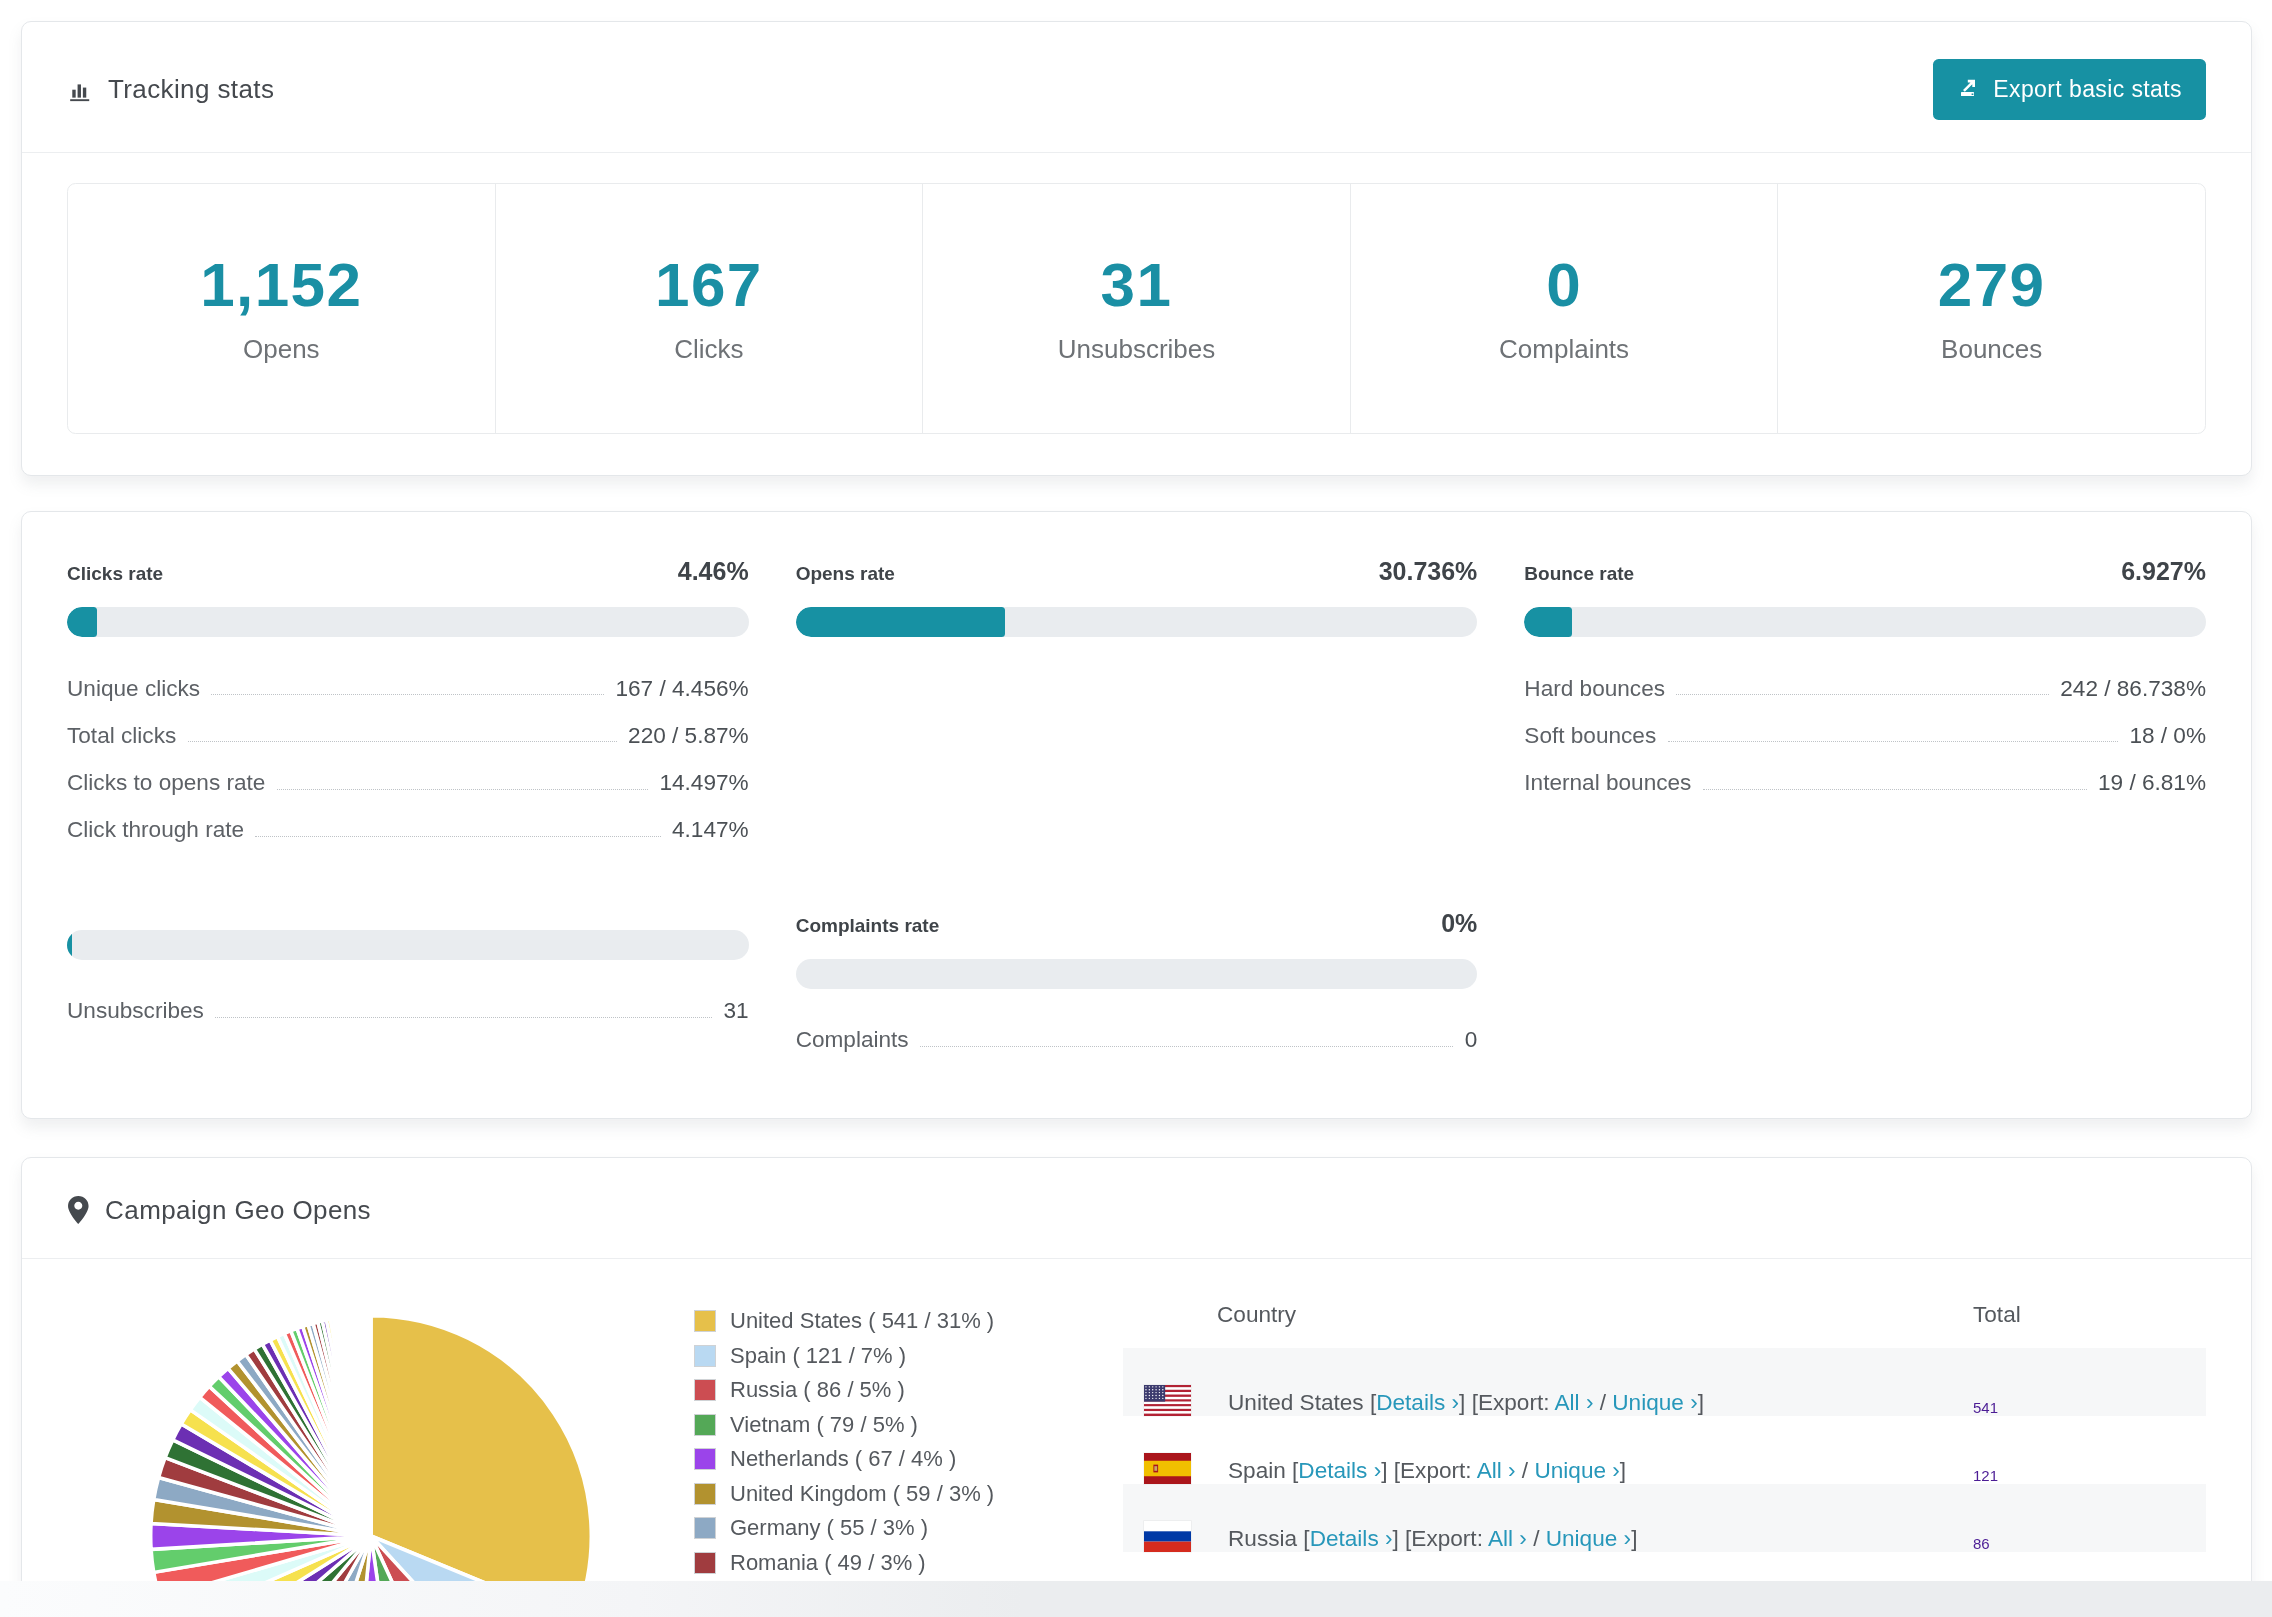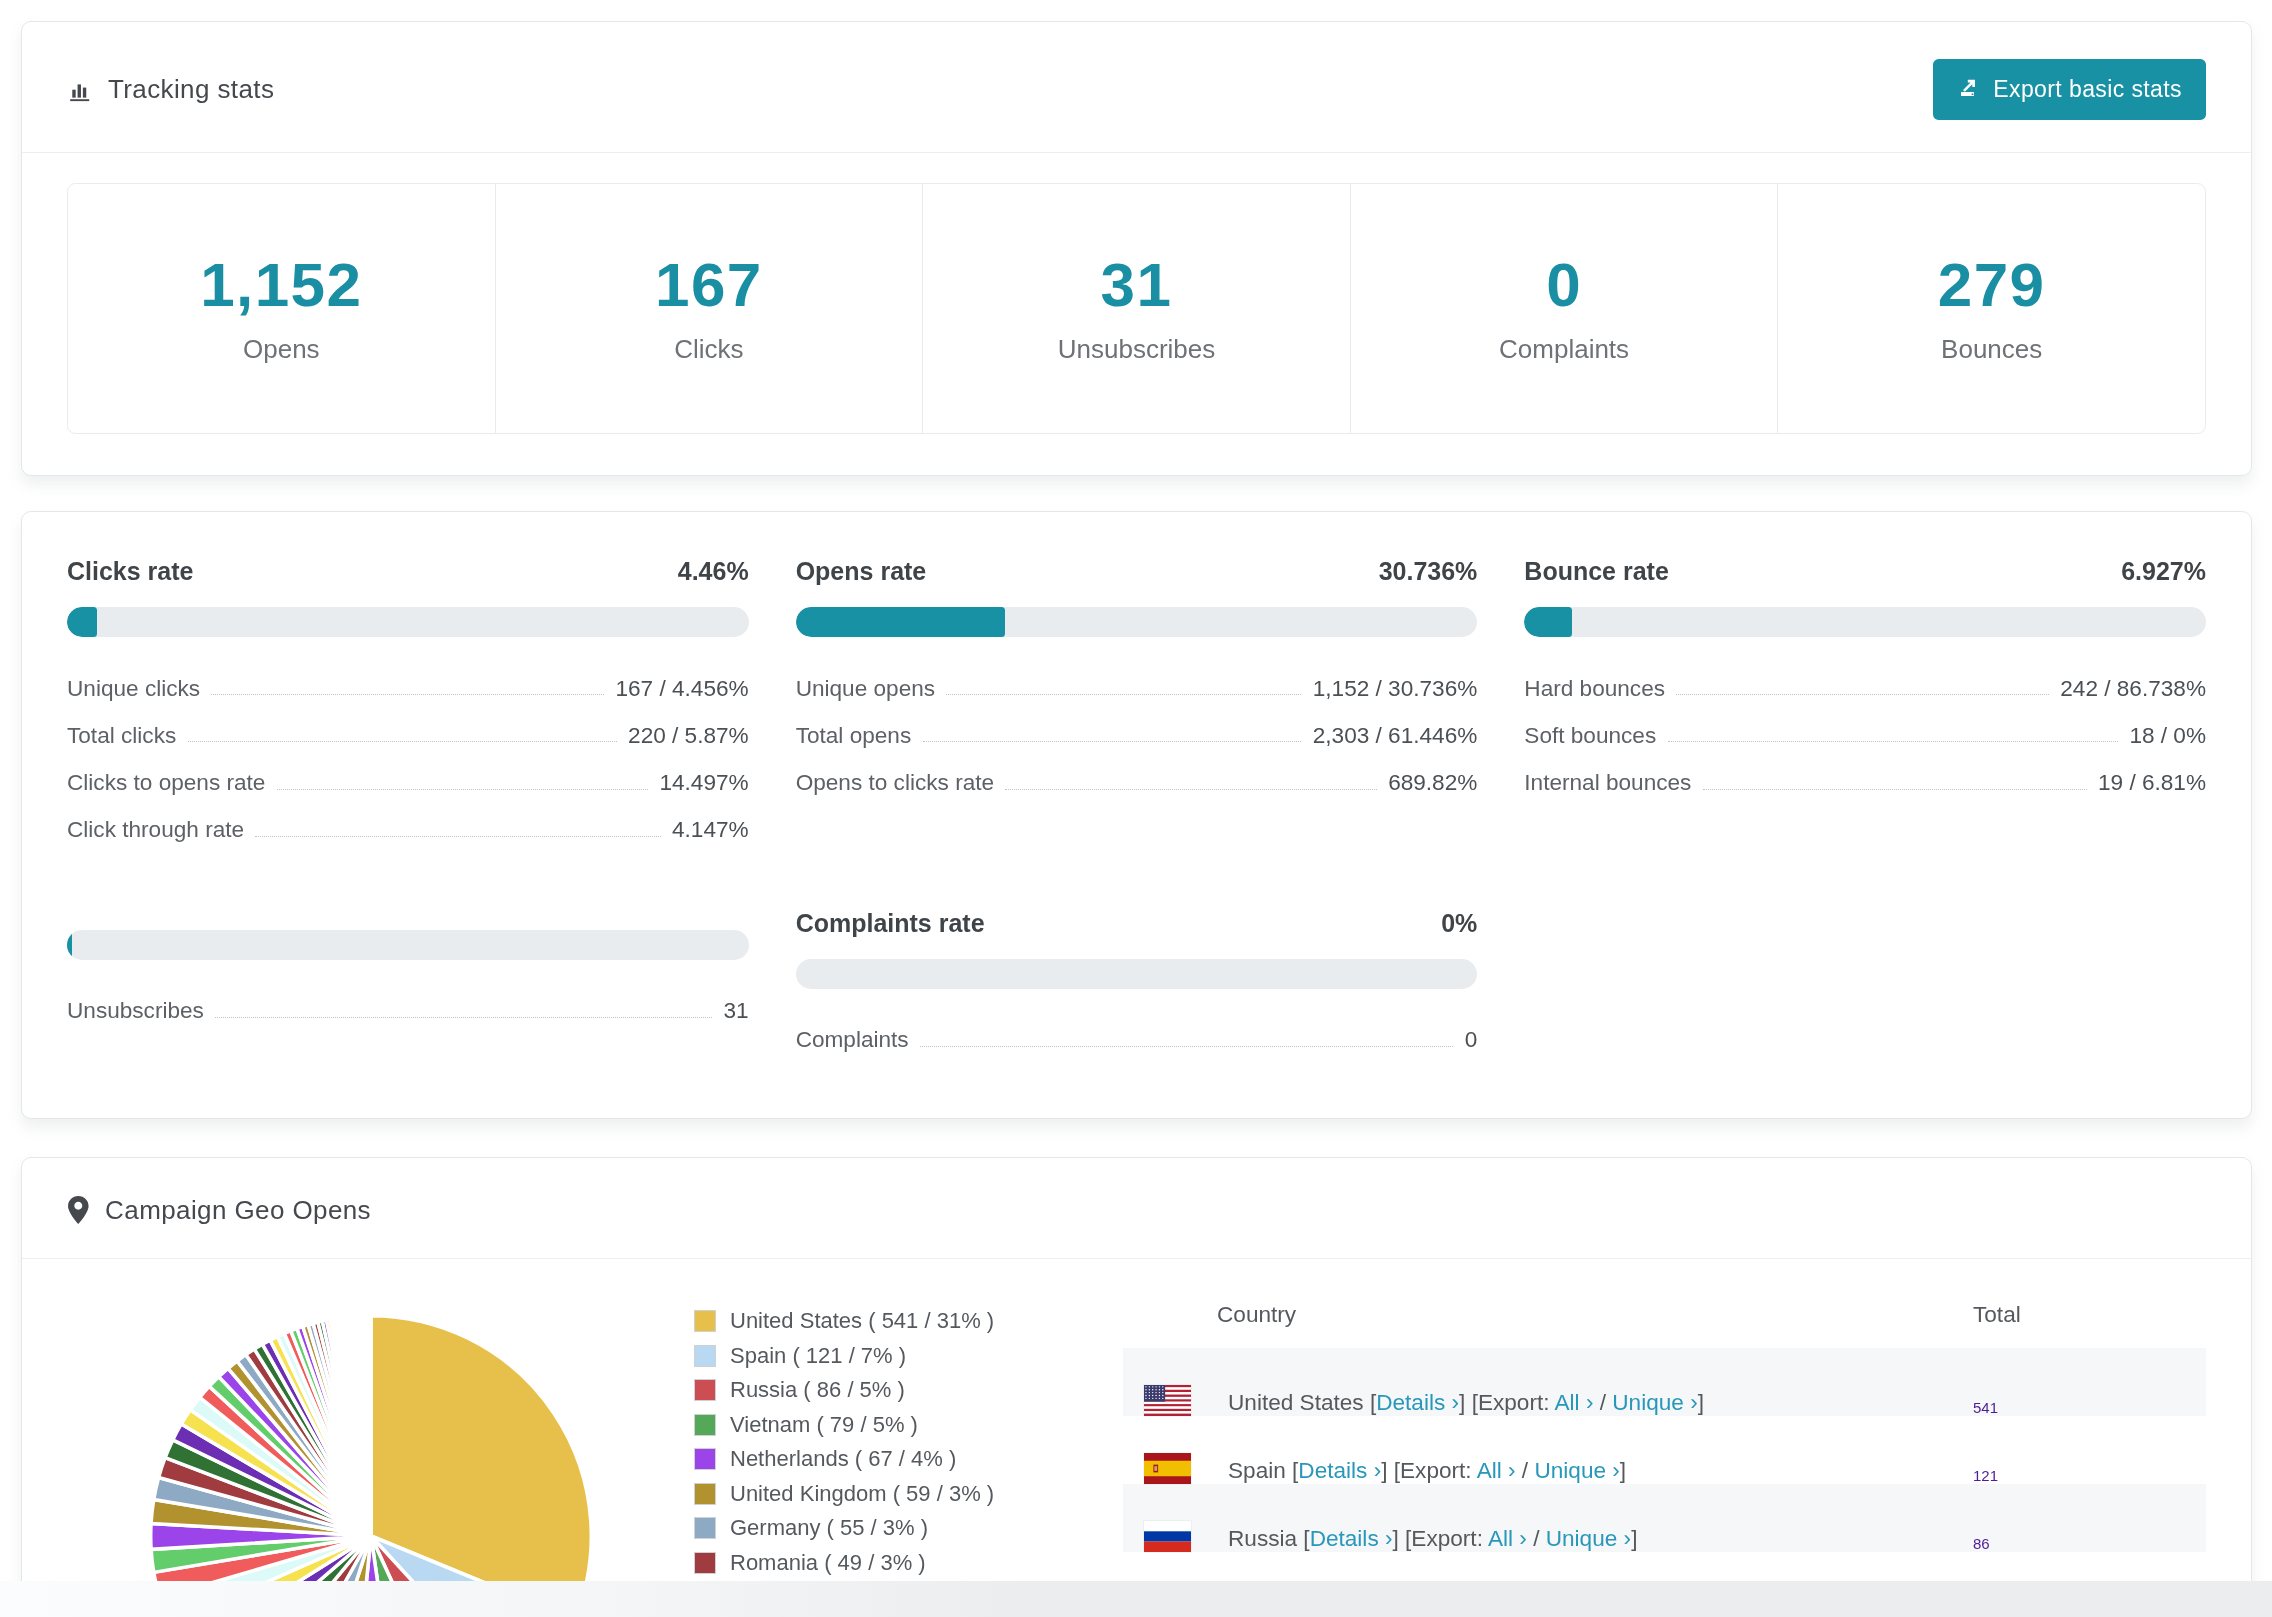--- a/index.html
+++ b/index.html
@@ -48,21 +48,21 @@
   .stat-value { font-size:62px; font-weight:700; color:#1a8fa4; letter-spacing:1.4px; }
   .stat-label { font-size:26px; color:#6e7276; margin-top:14px; }
 
   
   #card-rates { margin-top:35px; padding:45px 45px 54px 45px; }
   .rates-grid {
     display:grid; grid-template-columns:repeat(3,1fr);
     column-gap:47px; row-gap:55px;
   }
   .rate-head { display:flex; justify-content:space-between; align-items:baseline; }
-  .rate-title { font-size:25px; font-weight:700; color:#3f4449; }
+  .rate-title { font-size:19px; font-weight:700; color:#3f4449; }
   .rate-value { font-size:25px; font-weight:700; color:#3f4449; }
   .progress {
     margin-top:21px; height:30px; background:#e9ecef; border-radius:15px;
     overflow:hidden;
   }
   .progress-fill {
     height:100%; background:#1791a3; border-radius:15px 3.5px 3.5px 15px;
   }
   .rate-rows { margin-top:28px; }
   .rate-row {
@@ -188,37 +188,20 @@
           </div>
         </div>
       </div>
       <div class="rate-block">
         <div class="rate-head">
           <span class="rate-title">Opens rate</span>
           <span class="rate-value">30.736%</span>
         </div>
         <div class="progress">
           <div class="progress-fill" style="width:30.736%;"></div>
-        </div>
-        <div class="rate-rows">
-          <div class="rate-row">
-            <span class="rlabel">Unique opens</span>
-            <span class="leader"></span>
-            <span class="rvalue">1,152 / 30.736%</span>
-          </div>
-          <div class="rate-row">
-            <span class="rlabel">Total opens</span>
-            <span class="leader"></span>
-            <span class="rvalue">2,303 / 61.446%</span>
-          </div>
-          <div class="rate-row">
-            <span class="rlabel">Opens to clicks rate</span>
-            <span class="leader"></span>
-            <span class="rvalue">689.82%</span>
-          </div>
         </div>
       </div>
       <div class="rate-block">
         <div class="rate-head">
           <span class="rate-title">Bounce rate</span>
           <span class="rate-value">6.927%</span>
         </div>
         <div class="progress">
           <div class="progress-fill" style="width:6.927%;"></div>
         </div>

